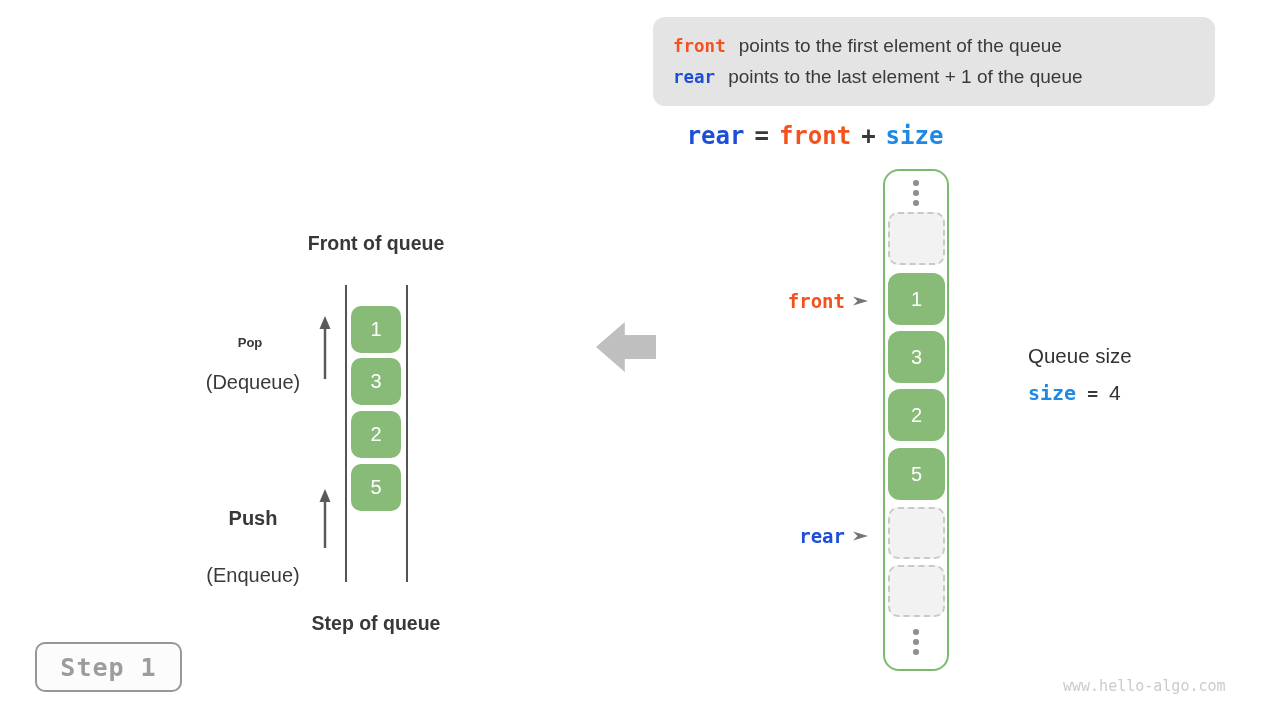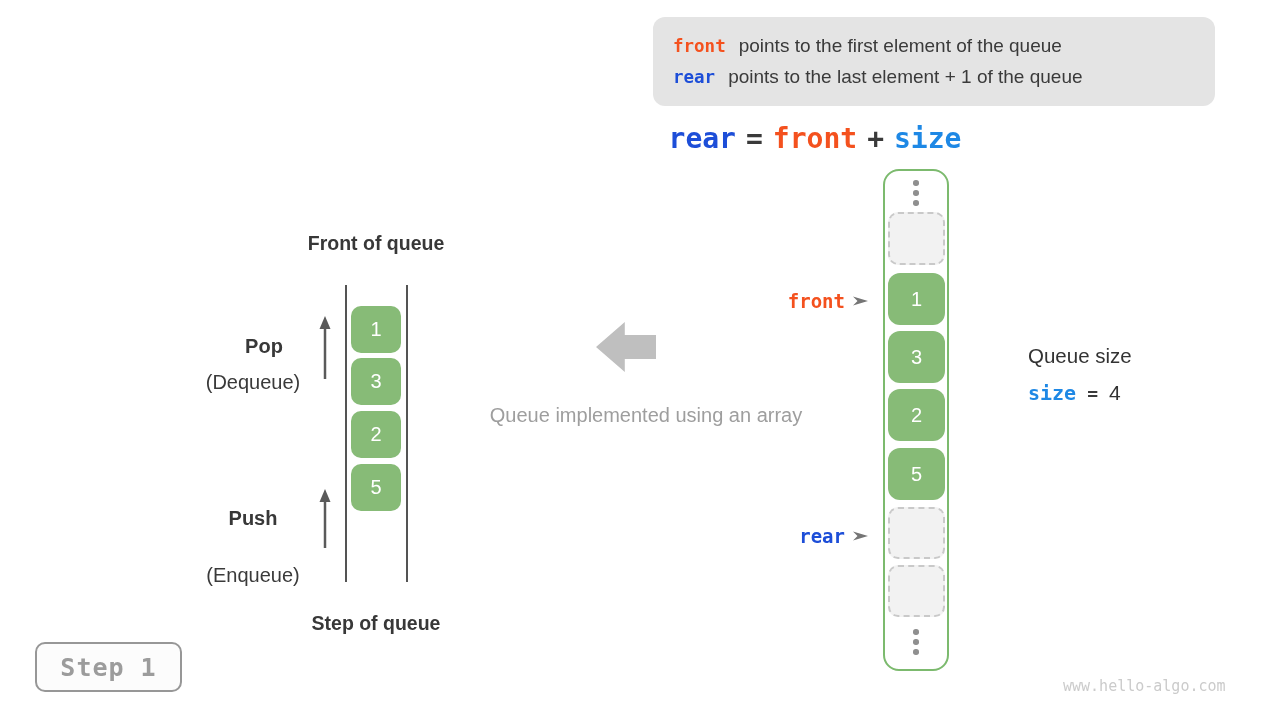--- a/index.html
+++ b/index.html
@@ -19,21 +19,21 @@
     left:653px; top:17px; width:562px; height:89px; background:#E4E4E4;
     border-radius:12px; display:flex; flex-direction:column; justify-content:center;
     gap:9px; padding:0 10px 0 20px; box-sizing:border-box;
   }
   .legend-line { display:flex; align-items:center; gap:13px; font-size:19px; color:#3A3A3A; }
   .legend-kw { font-size:17.5px; }
 
   
   .formula {
     left:655px; top:122px; width:320px; text-align:center;
-    font-size:28px; white-space:nowrap;
+    font-size:24px; white-space:nowrap;
   }
   .formula span { margin:0 5px; }
 
   
   .h-label { font-weight:bold; font-size:19.5px; color:#383838; text-align:center; }
   .sub-label { font-size:20px; color:#3A3A3A; text-align:center; }
   .channel-line { width:2px; background:#545454; top:285px; height:297px; }
   .lcell {
     left:351px; width:50px; height:47px; background:#87BB77; border-radius:10px;
     color:#ffffff; font-size:20px; font-weight:500;
@@ -117,32 +117,31 @@
 
   <div class="abs lcell" style="top:306px;">1</div>
   <div class="abs lcell" style="top:358px;">3</div>
   <div class="abs lcell" style="top:411px;">2</div>
   <div class="abs lcell" style="top:464px;">5</div>
 
   <svg class="abs" style="left:317px; top:316px;" width="16" height="64">
     <polygon points="8,0 2.5,13 13.5,13" fill="#5A5A5A"></polygon>
     <line x1="8" y1="10" x2="8" y2="63" stroke="#5A5A5A" stroke-width="2.5"></line>
   </svg>
-  <div class="abs h-label" style="left:204px; top:335px; width:120px; font-size:20px;">Pop</div>
+  <div class="abs h-label" style="left:190px; top:335px; width:120px; font-size:13px;">Pop</div>
   <div class="abs sub-label" style="left:183px; top:371px; width:140px;">(Dequeue)</div>
 
   <svg class="abs" style="left:317px; top:489px;" width="16" height="60">
     <polygon points="8,0 2.5,13 13.5,13" fill="#5A5A5A"></polygon>
     <line x1="8" y1="10" x2="8" y2="59" stroke="#5A5A5A" stroke-width="2.5"></line>
   </svg>
   <div class="abs h-label" style="left:193px; top:507px; width:120px; font-size:20px;">Push</div>
   <div class="abs sub-label" style="left:183px; top:564px; width:140px;">(Enqueue)</div>
 
   <div class="abs block-arrow"></div>
-  <div class="abs caption">Queue implemented using an array</div>
 
   <div class="abs pointer-row" style="left:700px; top:289px;">
     <span class="mono orange">front</span>
     <span class="ptr-arrow"></span>
   </div>
   <div class="abs pointer-row" style="left:700px; top:524px;">
     <span class="mono teal">rear</span>
     <span class="ptr-arrow"></span>
   </div>
 

